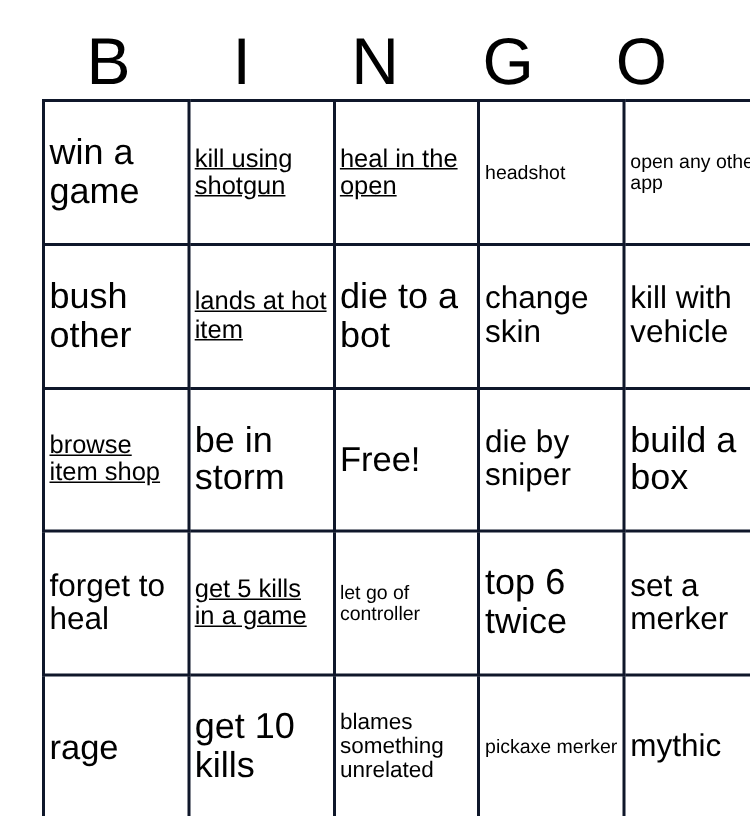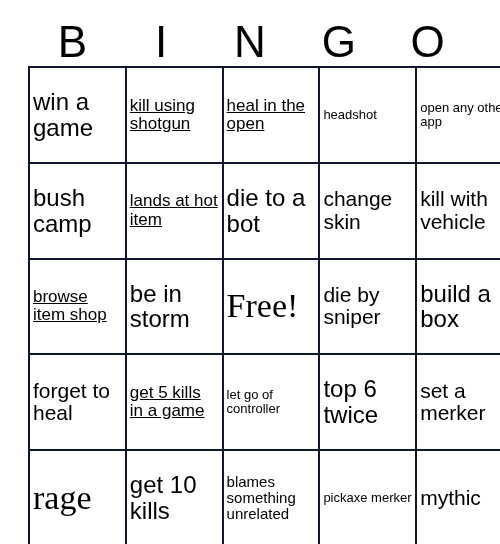--- a/index.html
+++ b/index.html
@@ -63,21 +63,21 @@
   }
   .cell-text {
     display: block;
     width: 100%;
     line-height: 1.08;
     word-wrap: break-word;
     color: #000;
   }
 
   
-  .sz-xl { font-size: 34px; font-family: Liberation Serif, serif; }
+  .sz-xl { font-size: 23px; }
   .sz-lg { font-size: 24px; }
   .sz-md { font-size: 21px; }
   .sz-sm { font-size: 17px; text-decoration: underline; }
   .sz-xs { font-size: 13px; }
   .sz-xxs { font-size: 15px; }
 </style>
 </head>
 <body>
 
 <div id="bingo-card">
@@ -104,21 +104,21 @@
           </td>
         <td>
             <span class="cell-text sz-xs">headshot</span>
           </td>
         <td>
             <span class="cell-text sz-xs">open any other app</span>
           </td>
       </tr>
       <tr>
         <td>
-            <span class="cell-text sz-lg">bush camp</span>
+            <span class="cell-text sz-lg">bush other</span>
           </td>
         <td>
             <span class="cell-text sz-sm">lands at hot item</span>
           </td>
         <td>
             <span class="cell-text sz-lg">die to a bot</span>
           </td>
         <td>
             <span class="cell-text sz-md">change skin</span>
           </td>

